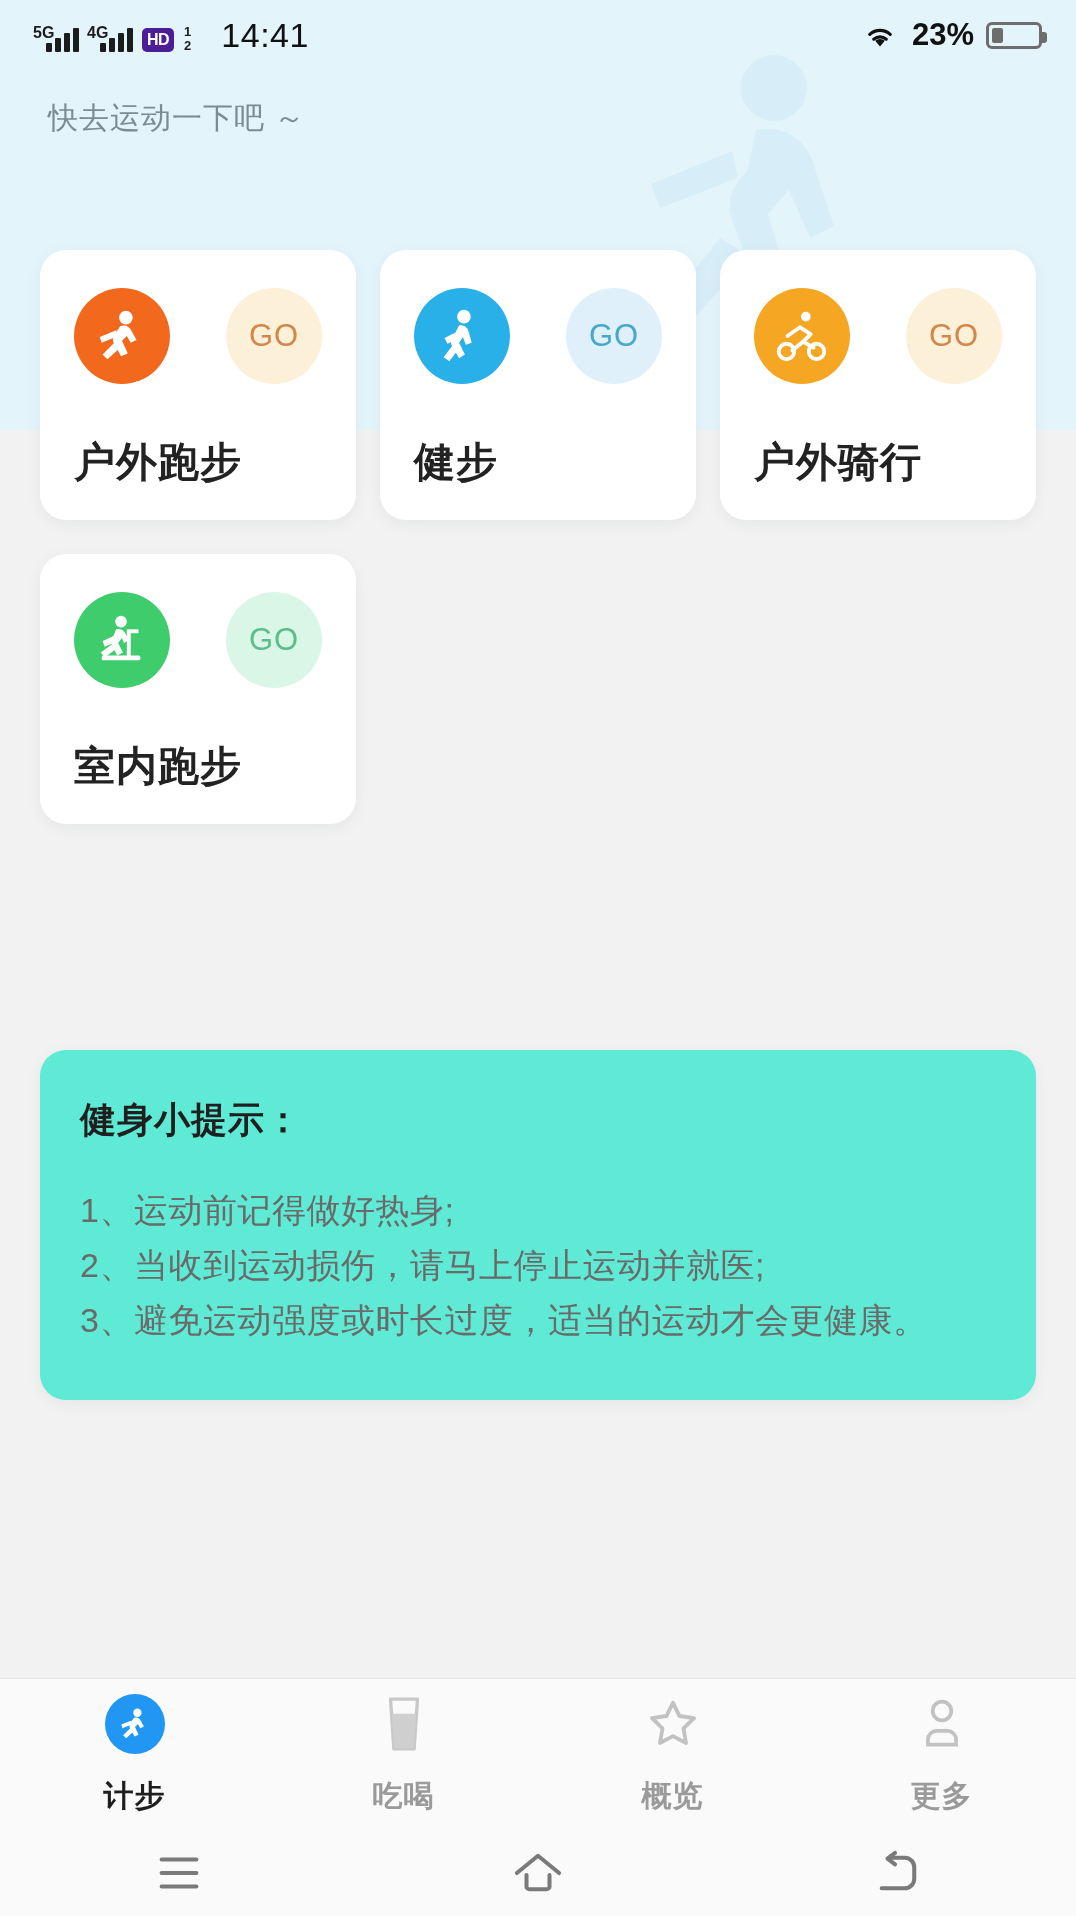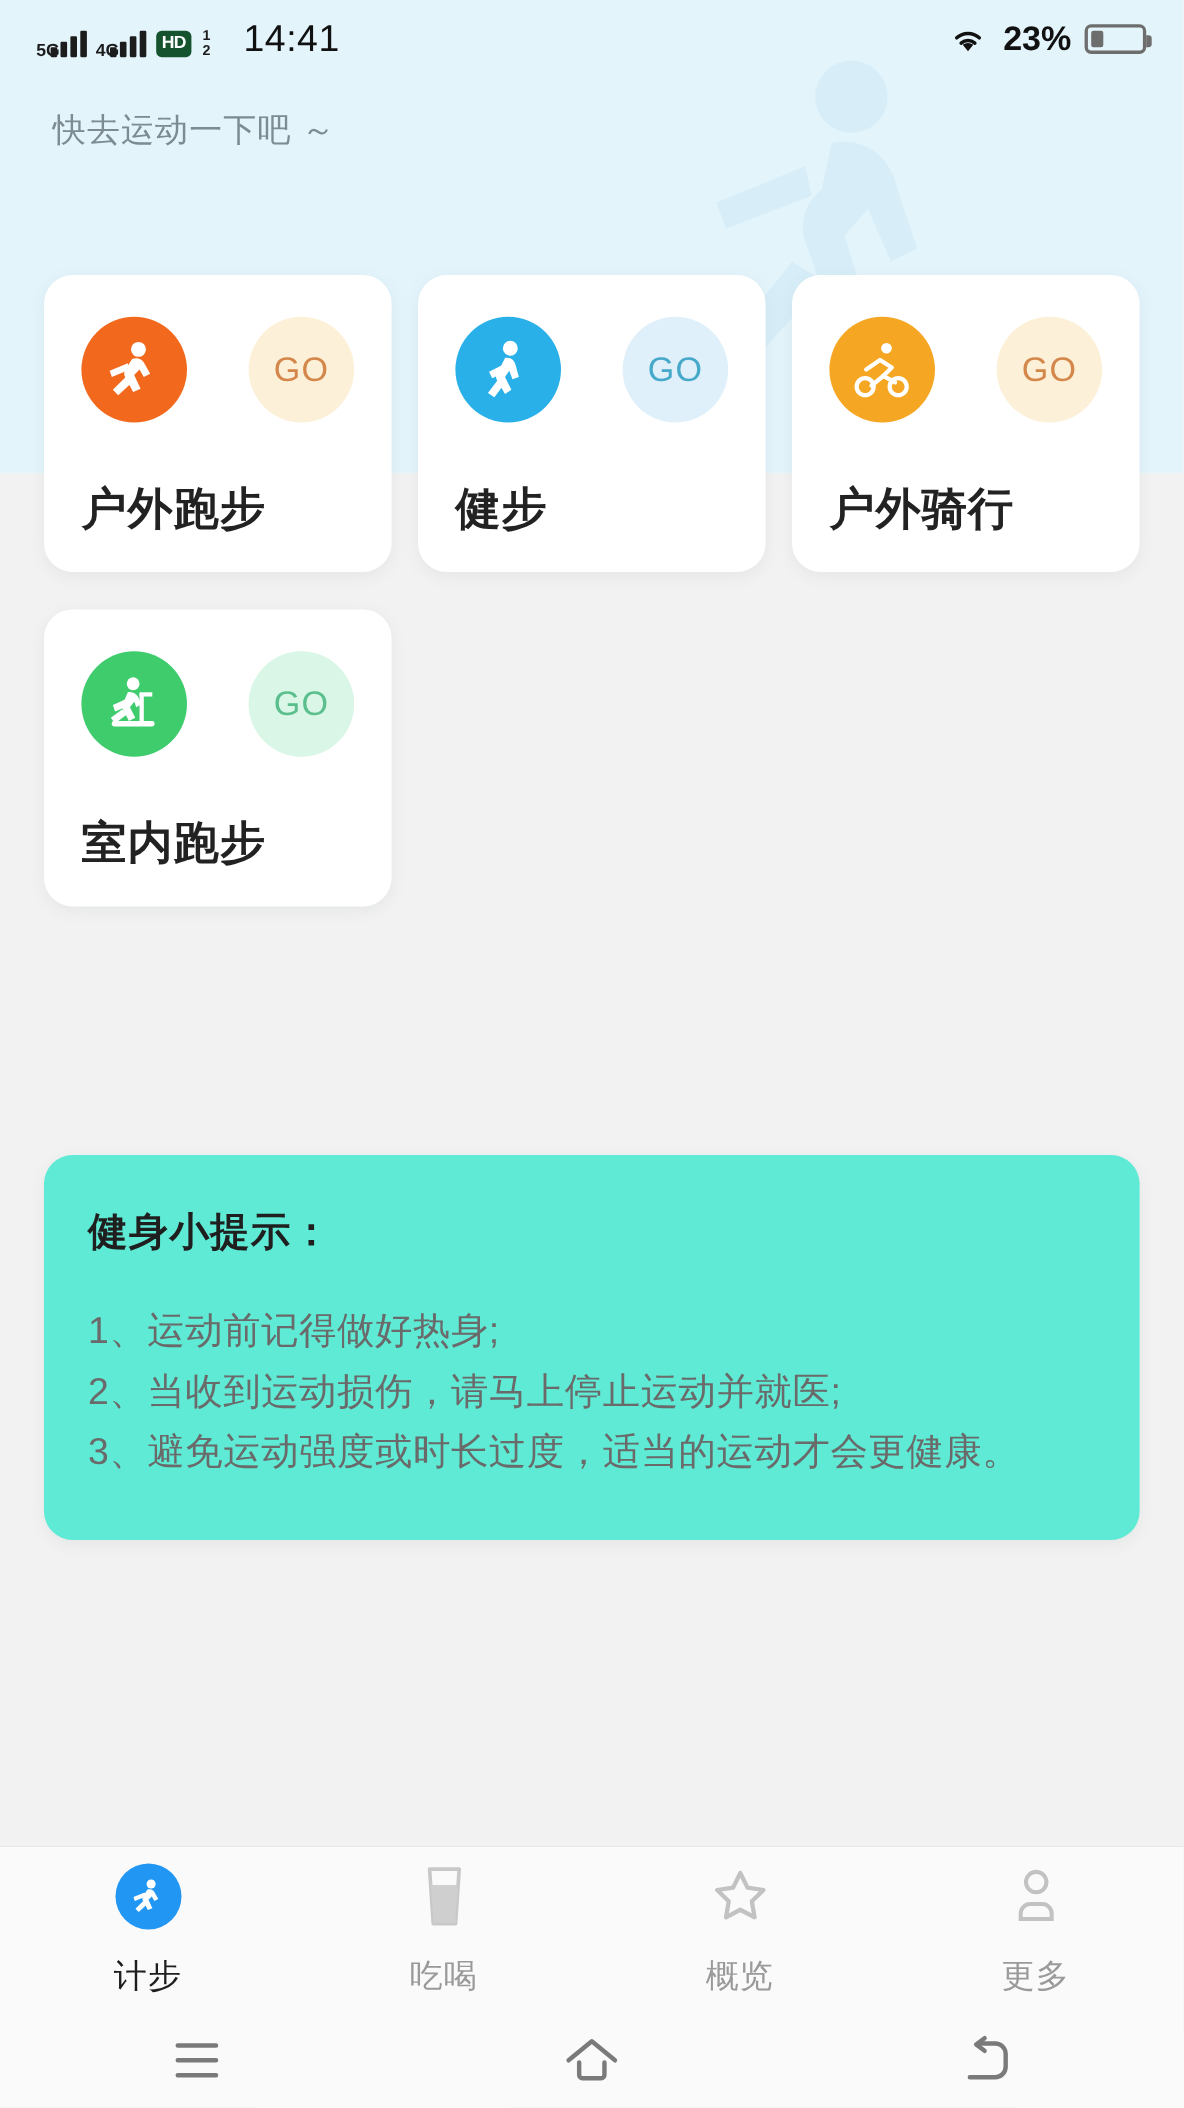--- a/index.html
+++ b/index.html
@@ -23,30 +23,30 @@
 
   
   .statusbar {
     position:absolute; left:0; top:0; width:1076px; height:70px;
     display:flex; align-items:center; padding:0 34px; z-index:6;
   }
   .sb-left { display:flex; align-items:flex-end; gap:9px; }
   .sb-right { margin-left:auto; display:flex; align-items:center; gap:12px; }
   .net { display:flex; align-items:flex-end; gap:3px; position:relative; }
   .net .g { font-size:16px; font-weight:700; color:#1c1c1c; line-height:1;
-            position:absolute; top:-3px; left:-1px;margin-top:14px; }
+            position:absolute; top:-3px; left:-1px; }
   .bars { display:flex; align-items:flex-end; gap:3px; margin-left:12px; }
   .bars i { display:block; width:6px; background:#1c1c1c; border-radius:1px; }
   .bars i:nth-child(1){height:9px}
   .bars i:nth-child(2){height:14px}
   .bars i:nth-child(3){height:19px}
   .bars i:nth-child(4){height:24px}
   .hd-badge {
     display:inline-flex; align-items:center; justify-content:center;
-    background:#14532d; color:#fff; font-size:16px; font-weight:700;
+    background:#4c1d95; color:#fff; font-size:16px; font-weight:700;
     border-radius:5px; padding:1px 5px; height:24px; letter-spacing:-0.5px;
   }
   .hd-sub { font-size:13px; color:#1c1c1c; line-height:1; font-weight:600;
             display:flex; flex-direction:column; margin-left:1px; gap:1px;}
   .clock { font-size:34px; color:#111; font-weight:500; letter-spacing:0.5px;
            margin-left:21px; line-height:1; }
   .pct { font-size:31px; color:#111; font-weight:600; letter-spacing:0; }
   .batt {
     width:56px; height:27px; border:3px solid #6d6d6d; border-radius:6px;
     position:relative; display:flex; align-items:center; padding:3px;
@@ -95,21 +95,21 @@
   .tips-list { margin-top:38px; }
   .tips-list li { list-style:none; font-size:34px; color:#6a6a6a;
                   line-height:1.62; letter-spacing:0.5px; }
 
   
   .tabbar {
     position:absolute; left:0; bottom:86px; width:1076px; height:152px;
     background:#fafafa; border-top:1px solid #e6e6e6;
     display:flex; align-items:center; z-index:7;
   }
-  .tab { flex:1; display:flex; flex-direction:column; align-items:center; gap:21px; }
+  .tab { flex:1; display:flex; flex-direction:column; align-items:center; gap:21px;font-weight:bold; }
   .tab .tab-ico { height:62px; display:flex; align-items:center; justify-content:center; }
   .tab .tab-ico svg { display:block; }
   .tab-label { font-size:30px; color:#9a9a9a; letter-spacing:1px; }
   .tab.active .tab-label { color:#1e1e1e; }
   .tab-badge { width:60px; height:60px; border-radius:50%; background:#2196f3;
                display:flex; align-items:center; justify-content:center; }
   .tab-badge svg { width:38px; height:38px; }
 
   
   .navbar {

